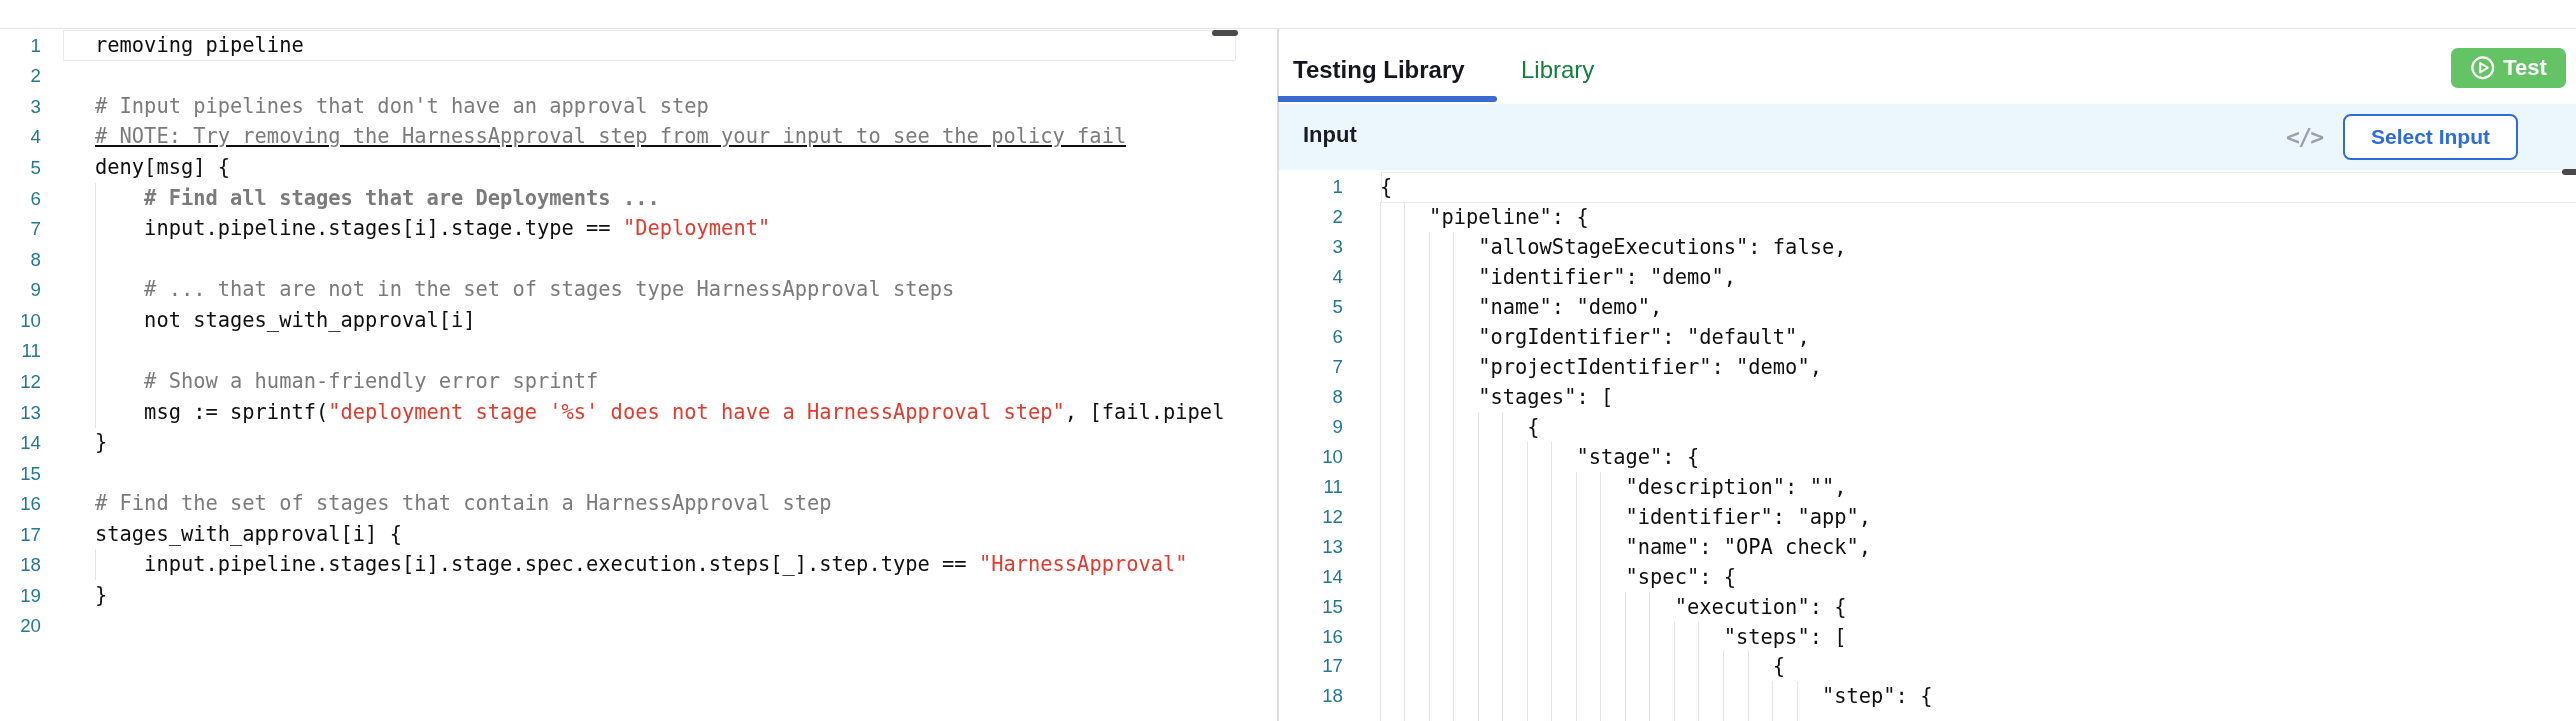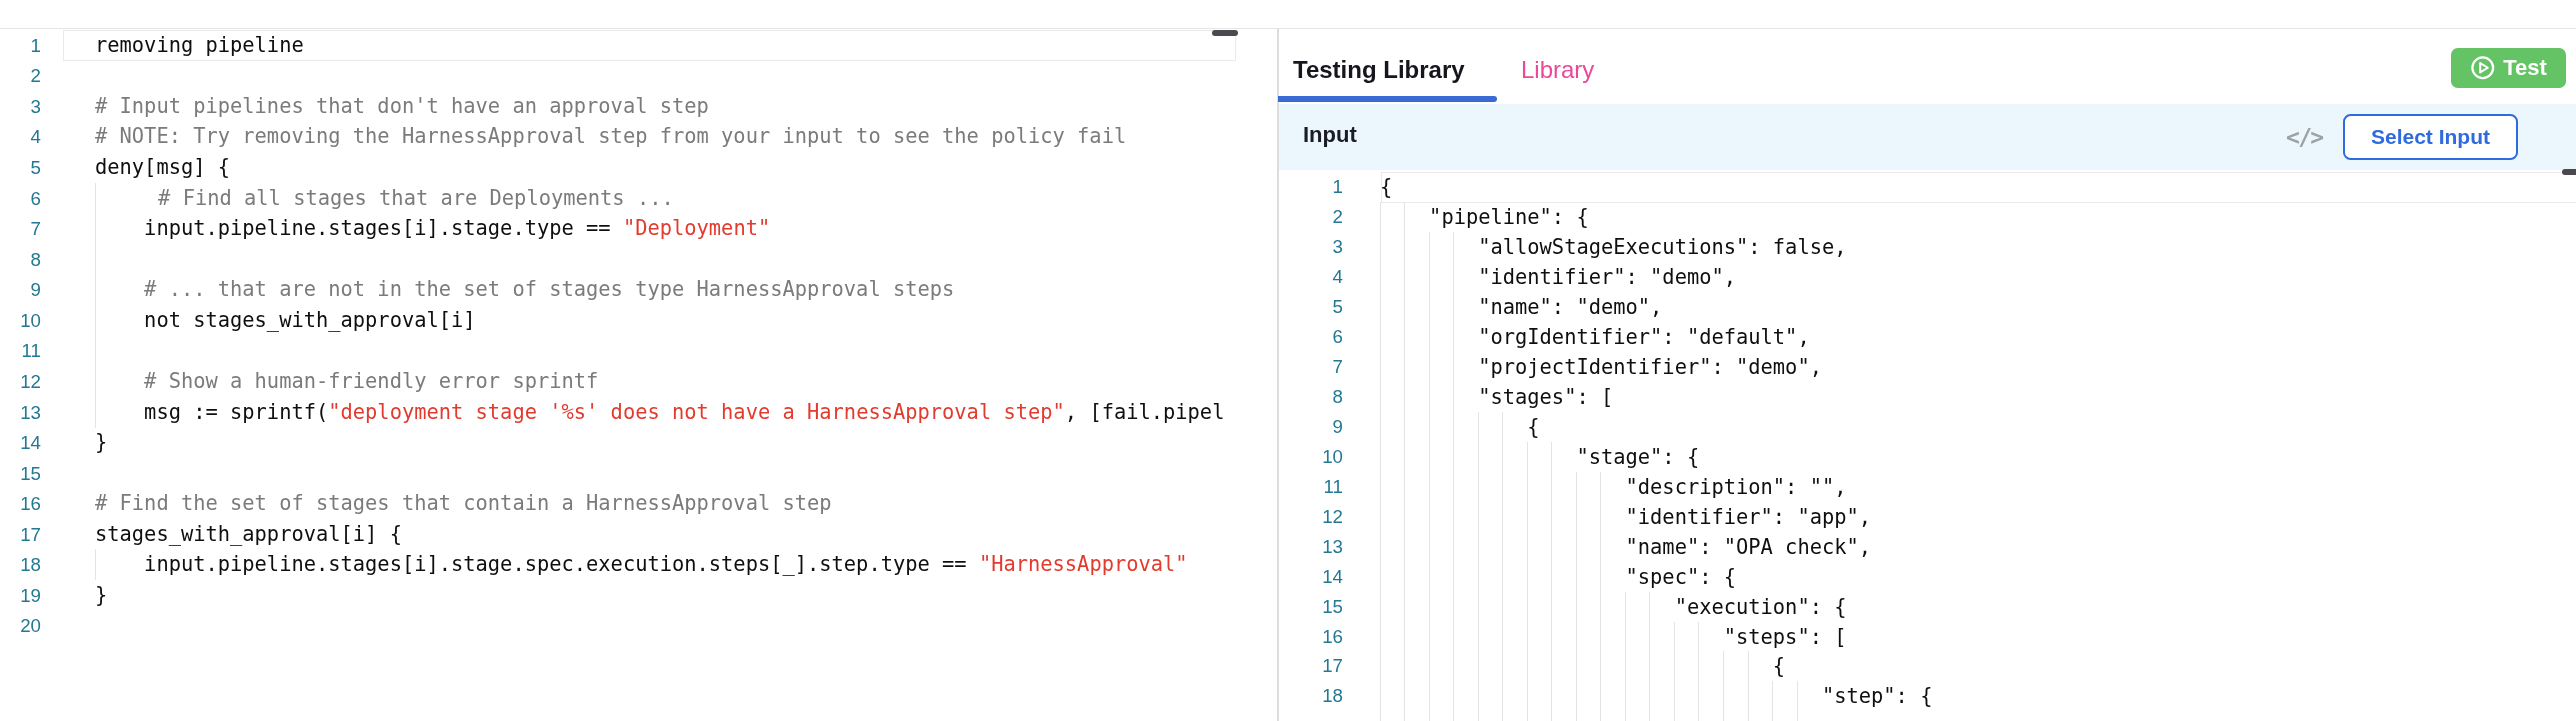--- a/index.html
+++ b/index.html
@@ -22,21 +22,21 @@
             border:1.3px solid #eaeaea;border-right:none;box-sizing:border-box;}
   .dash{position:absolute;height:6px;border-radius:3px;background:var(--gutter-dash);}
   .dash1{left:1212px;top:30px;width:25.5px;}
   .dash2{left:2562px;top:169px;width:17px;}
   .cmt{color:var(--comment);}
   .strg{color:var(--string);}
 
   
   .tab{position:absolute;top:53px;height:34px;line-height:34px;font-size:24px;cursor:pointer;}
   .tab-tt{left:1293px;font-weight:700;color:#16161f;}
-  .tab-lib{left:1521px;font-weight:400;color:#ec4899;}
+  .tab-lib{left:1521px;font-weight:400;color:#15803d;}
   .tab-underline{position:absolute;left:1278px;top:96px;width:219px;height:6px;
                  background:var(--tab-underline);border-radius:0 3.4px 3.4px 0;}
   .test-btn{position:absolute;left:2451px;top:48px;width:115px;height:40px;border:none;
             border-radius:6.8px;background:var(--test-green);color:#fff;font-weight:700;
             font-size:22px;font-family:"Liberation Sans",sans-serif;cursor:pointer;
             display:flex;align-items:center;justify-content:center;gap:7.6px;}
   .input-bar{position:absolute;left:1279px;top:104px;width:1297px;height:66px;
              background:var(--input-bar-bg);}
   .input-title{position:absolute;left:1303px;top:122px;font-size:22px;font-weight:600;color:#1c1c28;}
   .code-ic{position:absolute;left:2286px;top:124px;font-size:23px;font-weight:700;color:#9ba1a7;
@@ -55,26 +55,26 @@
     <div class="curline"></div>
     <div class="dash dash1"></div>
     <div id="left-lines">
         <div class="ed-lnum" style="left: 0px; top: 30px; width: 41px; height: 31px; line-height: 31px;">1</div>
         <div class="ed-code" style="left: 95px; top: 30px; height: 31px; line-height: 31px; max-width: 1141px; overflow: hidden;"><span>removing pipeline</span></div>
         <div class="ed-lnum" style="left: 0px; top: 60px; width: 41px; height: 31px; line-height: 31px;">2</div>
         <div class="ed-code" style="left: 95px; top: 60px; height: 31px; line-height: 31px; max-width: 1141px; overflow: hidden;"></div>
         <div class="ed-lnum" style="left: 0px; top: 91px; width: 41px; height: 31px; line-height: 31px;">3</div>
         <div class="ed-code" style="left: 95px; top: 91px; height: 31px; line-height: 31px; max-width: 1141px; overflow: hidden;"><span class="cmt"># Input pipelines that don't have an approval step</span></div>
         <div class="ed-lnum" style="left: 0px; top: 121px; width: 41px; height: 31px; line-height: 31px;">4</div>
-        <div class="ed-code" style="left: 95px; top: 121px; height: 31px; line-height: 31px; max-width: 1141px; overflow: hidden;"><span class="cmt"># NOTE: Try removing the HarnessApproval step from your input to see the policy fail</span></div>
+        <div class="ed-code" style="left: 95px; top: 121px; height: 31px; line-height: 31px; max-width: 1141px; overflow: hidden; text-decoration: underline;"><span class="cmt"># NOTE: Try removing the HarnessApproval step from your input to see the policy fail</span></div>
         <div class="ed-lnum" style="left: 0px; top: 152px; width: 41px; height: 31px; line-height: 31px;">5</div>
         <div class="ed-code" style="left: 95px; top: 152px; height: 31px; line-height: 31px; max-width: 1141px; overflow: hidden;"><span>deny[msg] {</span></div>
         <div class="ed-lnum" style="left: 0px; top: 183px; width: 41px; height: 31px; line-height: 31px;">6</div>
         <div class="ed-guide" style="left: 95px; top: 183px; height: 31px;"></div>
-        <div class="ed-code" style="left: 109px; top: 183px; height: 31px; line-height: 31px; max-width: 1141px; overflow: hidden;"><span class="cmt">    # Find all stages that are Deployments ...</span></div>
+        <div class="ed-code" style="left: 95px; top: 183px; height: 31px; line-height: 31px; max-width: 1141px; overflow: hidden; font-weight: bold;"><span class="cmt">    # Find all stages that are Deployments ...</span></div>
         <div class="ed-lnum" style="left: 0px; top: 213px; width: 41px; height: 31px; line-height: 31px;">7</div>
         <div class="ed-guide" style="left: 95px; top: 213px; height: 31px;"></div>
         <div class="ed-code" style="left: 95px; top: 213px; height: 31px; line-height: 31px; max-width: 1141px; overflow: hidden;"><span>    input.pipeline.stages[i].stage.type == </span><span class="strg">"Deployment"</span></div>
         <div class="ed-lnum" style="left: 0px; top: 244px; width: 41px; height: 31px; line-height: 31px;">8</div>
         <div class="ed-guide" style="left: 95px; top: 244px; height: 31px;"></div>
         <div class="ed-code" style="left: 95px; top: 244px; height: 31px; line-height: 31px; max-width: 1141px; overflow: hidden;"><span>    </span></div>
         <div class="ed-lnum" style="left: 0px; top: 274px; width: 41px; height: 31px; line-height: 31px;">9</div>
         <div class="ed-guide" style="left: 95px; top: 274px; height: 31px;"></div>
         <div class="ed-code" style="left: 95px; top: 274px; height: 31px; line-height: 31px; max-width: 1141px; overflow: hidden;"><span class="cmt">    # ... that are not in the set of stages type HarnessApproval steps</span></div>
         <div class="ed-lnum" style="left: 0px; top: 305px; width: 41px; height: 31px; line-height: 31px;">10</div>

